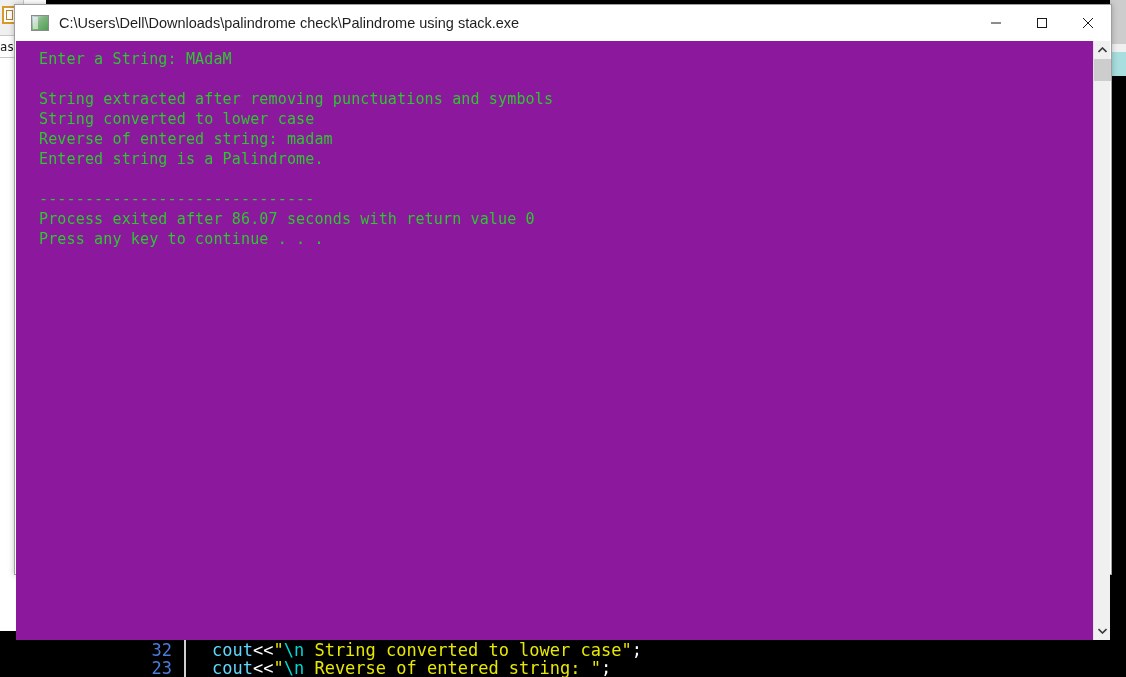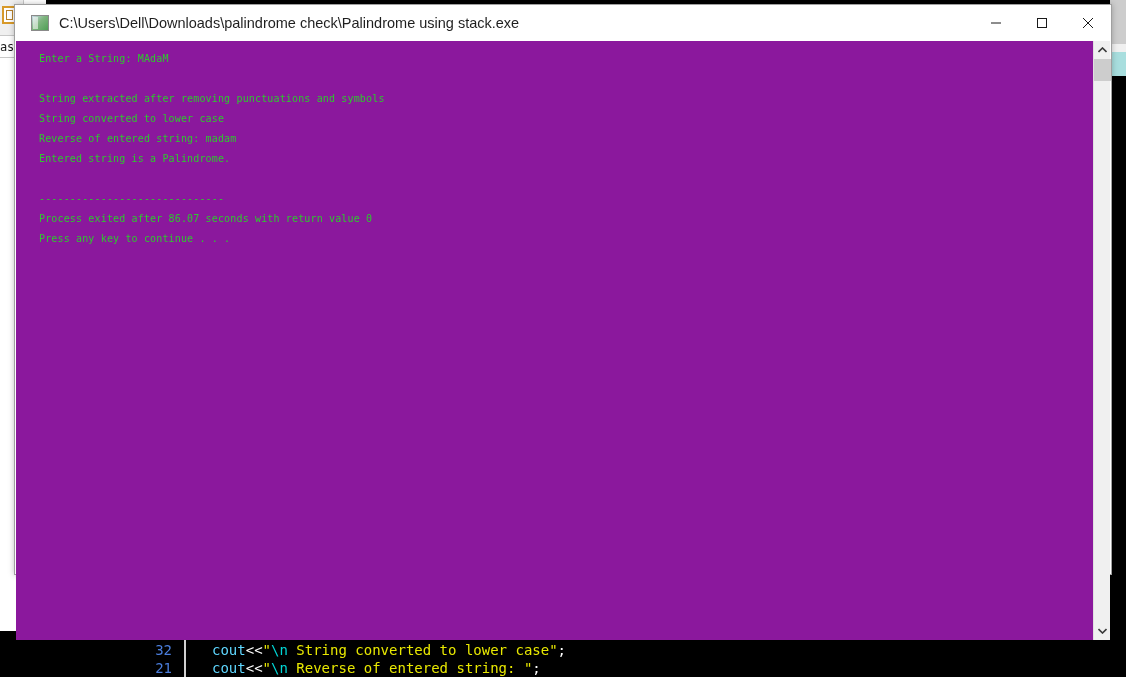--- a/index.html
+++ b/index.html
@@ -133,21 +133,21 @@
     width: 2px;
     height: 46px;
     background: #d0d0d0;
   }
   .code-line {
     position: absolute;
     left: 0;
     width: 1126px;
     height: 18px;
     font-family: "DejaVu Sans Mono", monospace;
-    font-size: 14px;
+    font-size: 17px;
     line-height: 18px;
     white-space: pre;
   }
   .code-lineno {
     position: absolute;
     left: 130px;
     width: 42px;
     text-align: right;
     color: #4a7ddb;
   }
@@ -233,21 +233,21 @@
     width: 1079px;
     height: 599px;
     background: #8B189D;
     overflow: hidden;
   }
   #console-text {
     position: absolute;
     left: 23px;
     top: 8px;
     font-family: "DejaVu Sans Mono", monospace;
-    font-size: 10px;
+    font-size: 15px;
     line-height: 20px;
     color: #2fc72f;
     white-space: pre;
     letter-spacing: 0.15px;
   }
   #console-text .blank { display: block; height: 20px; }
   #console-text .line  { display: block; height: 20px; }
 
   
   #console-scroll {
@@ -296,21 +296,21 @@
   <div class="bg-right-strip">
     <div class="bg-right-track"></div>
     <div class="bg-right-thumb"></div>
   </div>
   <div class="bg-right-black"></div>
 
   <div id="editor">
     <div class="editor-gutter-sep"></div>
     <div id="editor-lines">
         <div class="code-line" style="top: 10px;"><span class="code-lineno">32</span><span class="code-text"><span class="tok-fn">cout</span><span class="tok-op">&lt;&lt;</span><span class="tok-str">"</span><span class="tok-esc">\n</span><span class="tok-str"> String converted to lower case"</span><span class="tok-pun">;</span></span></div>
-        <div class="code-line" style="top: 28px;"><span class="code-lineno">21</span><span class="code-text"><span class="tok-fn">cout</span><span class="tok-op">&lt;&lt;</span><span class="tok-str">"</span><span class="tok-esc">\n</span><span class="tok-str"> Reverse of entered string: "</span><span class="tok-pun">;</span></span></div>
+        <div class="code-line" style="top: 28px;"><span class="code-lineno">23</span><span class="code-text"><span class="tok-fn">cout</span><span class="tok-op">&lt;&lt;</span><span class="tok-str">"</span><span class="tok-esc">\n</span><span class="tok-str"> Reverse of entered string: "</span><span class="tok-pun">;</span></span></div>
       </div>
   </div>
 
   <div id="console-window">
 
     <div id="titlebar">
       <div class="title-icon"></div>
       <div class="title-text">C:\Users\Dell\Downloads\palindrome check\Palindrome using stack.exe</div>
 
       <div class="win-btns">

